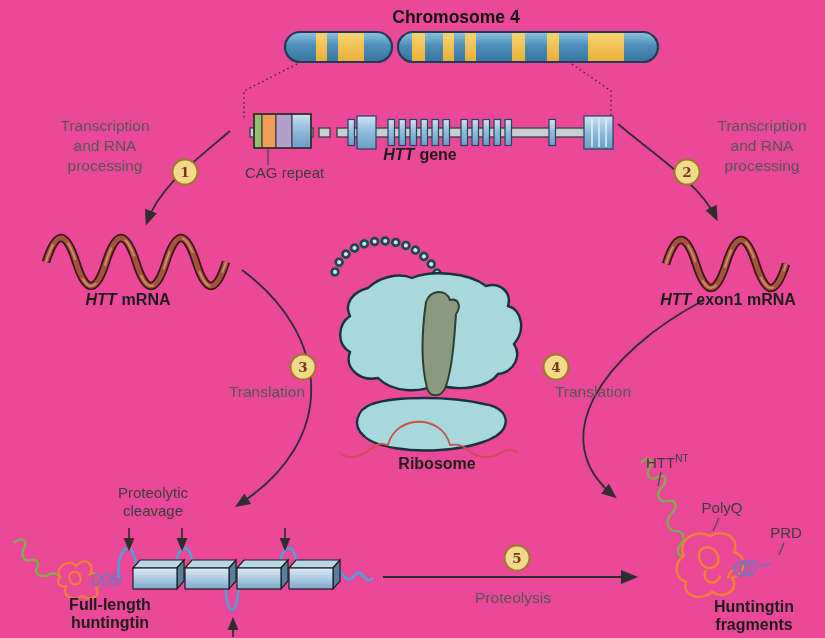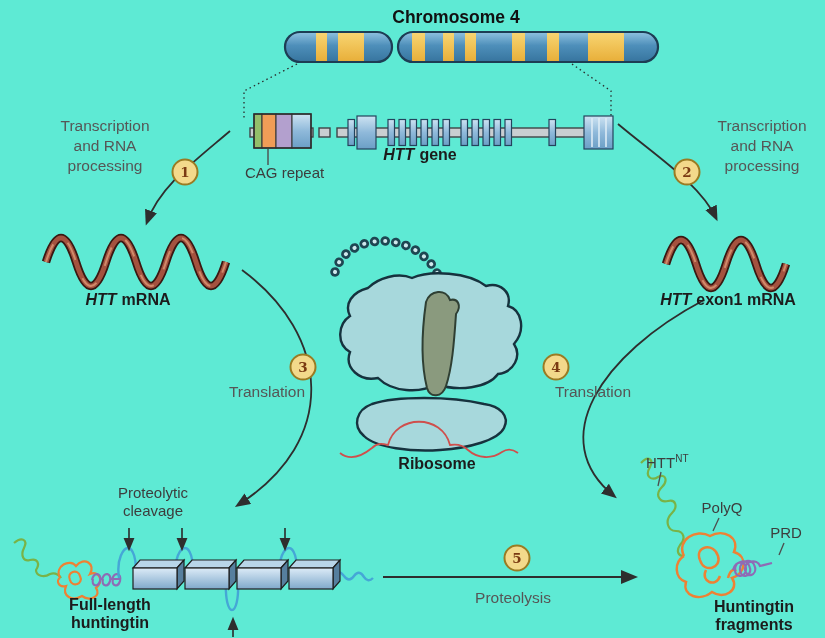--- a/index.html
+++ b/index.html
@@ -1,16 +1,16 @@
 <!DOCTYPE html>
 <html><head>
 <meta charset="utf-8">
 <style>
   html,body{margin:0;padding:0;background:#fff;}
-  .stage{position:relative;width:825px;height:638px;background:#5eead4;overflow:hidden;
+  .stage{position:relative;width:825px;height:638px;background:#ec4899;overflow:hidden;
          font-family:"Liberation Sans",sans-serif;}
   svg{position:absolute;left:0;top:0;}
   text{text-anchor:middle;}
   .lbl{fill:#565656;font-size:15.5px;}
   .name{fill:#1c1c1c;font-weight:bold;font-size:16px;}
   .title{fill:#111;font-weight:bold;font-size:17.5px;}
   .num{font-family:"DejaVu Serif",serif;font-weight:bold;font-size:13.5px;fill:#7a3a12;}
   .ital{font-style:italic;}
   .start{text-anchor:start;}
   .smallbl{fill:#3d3d3d;font-size:15px;}

